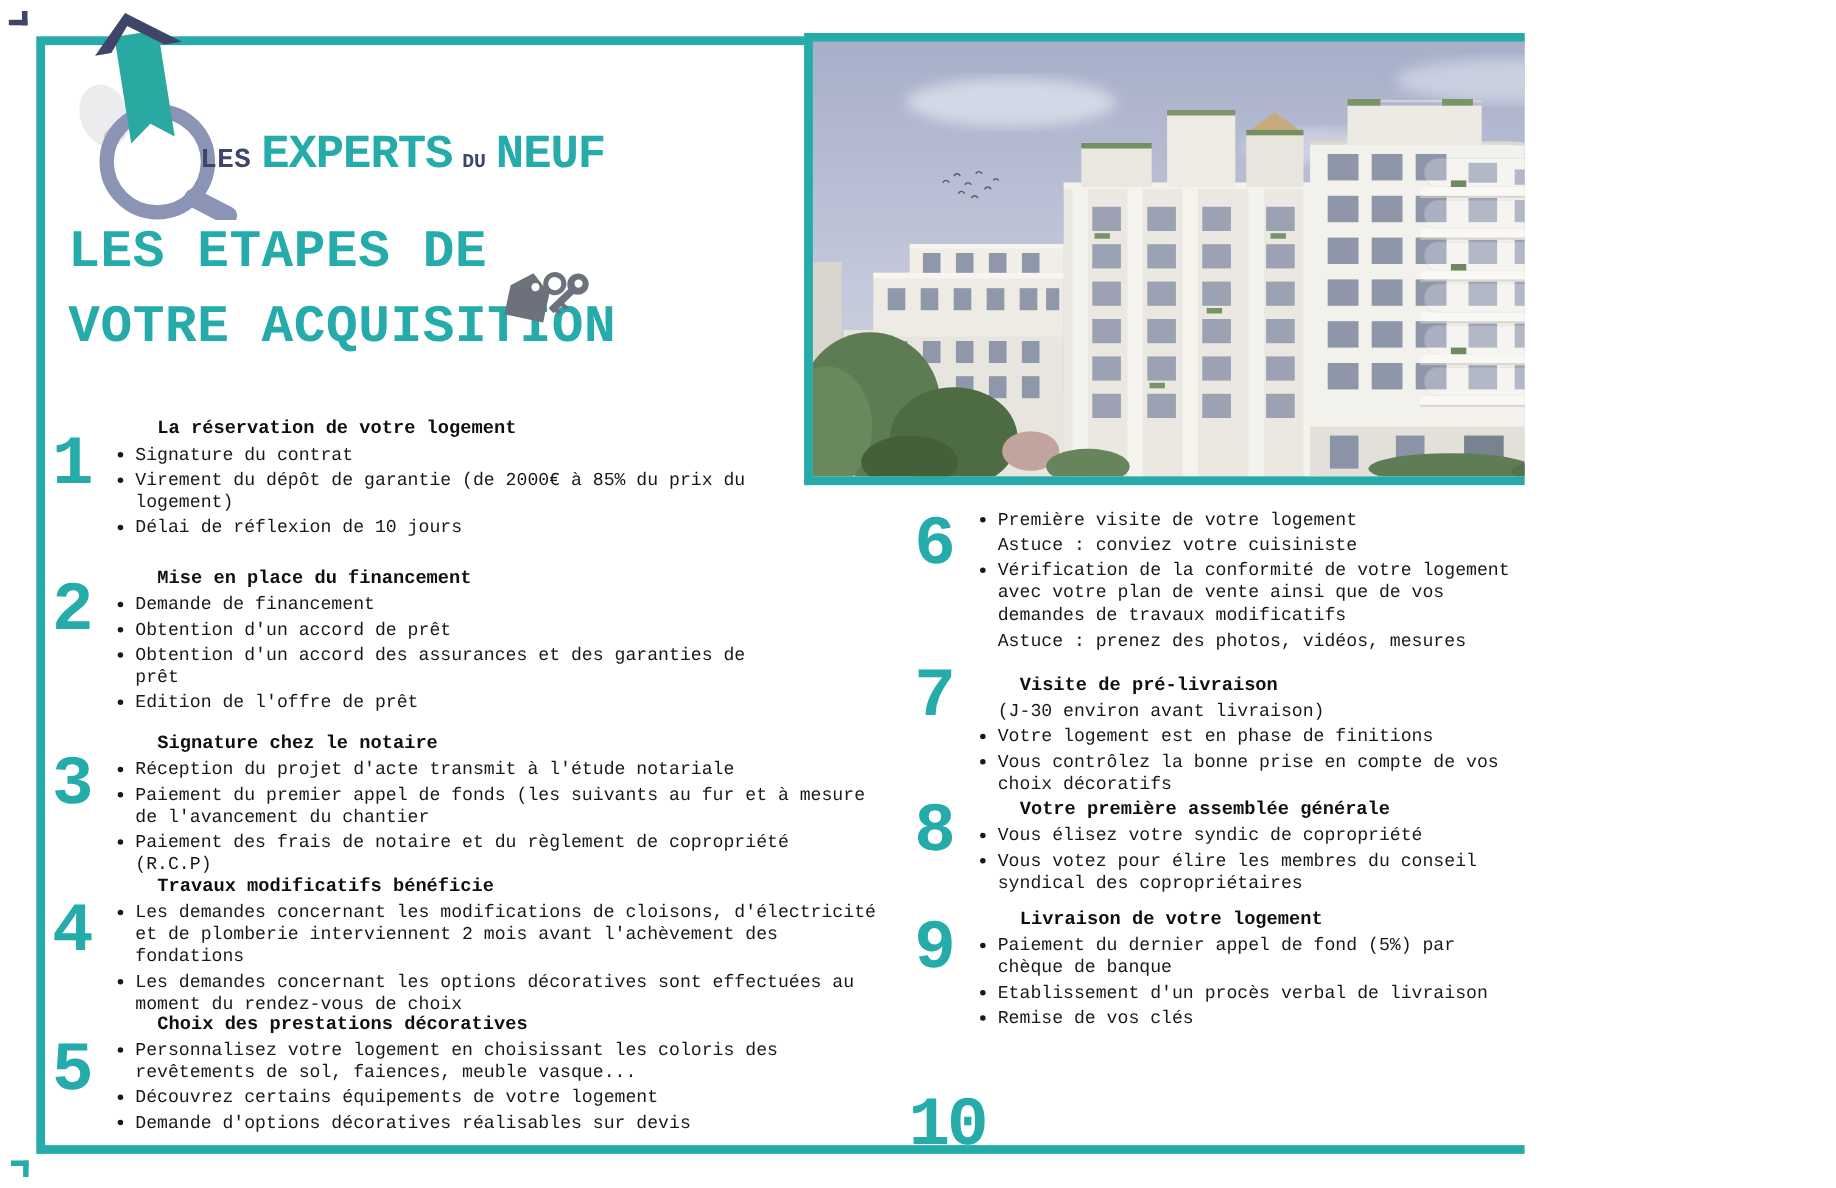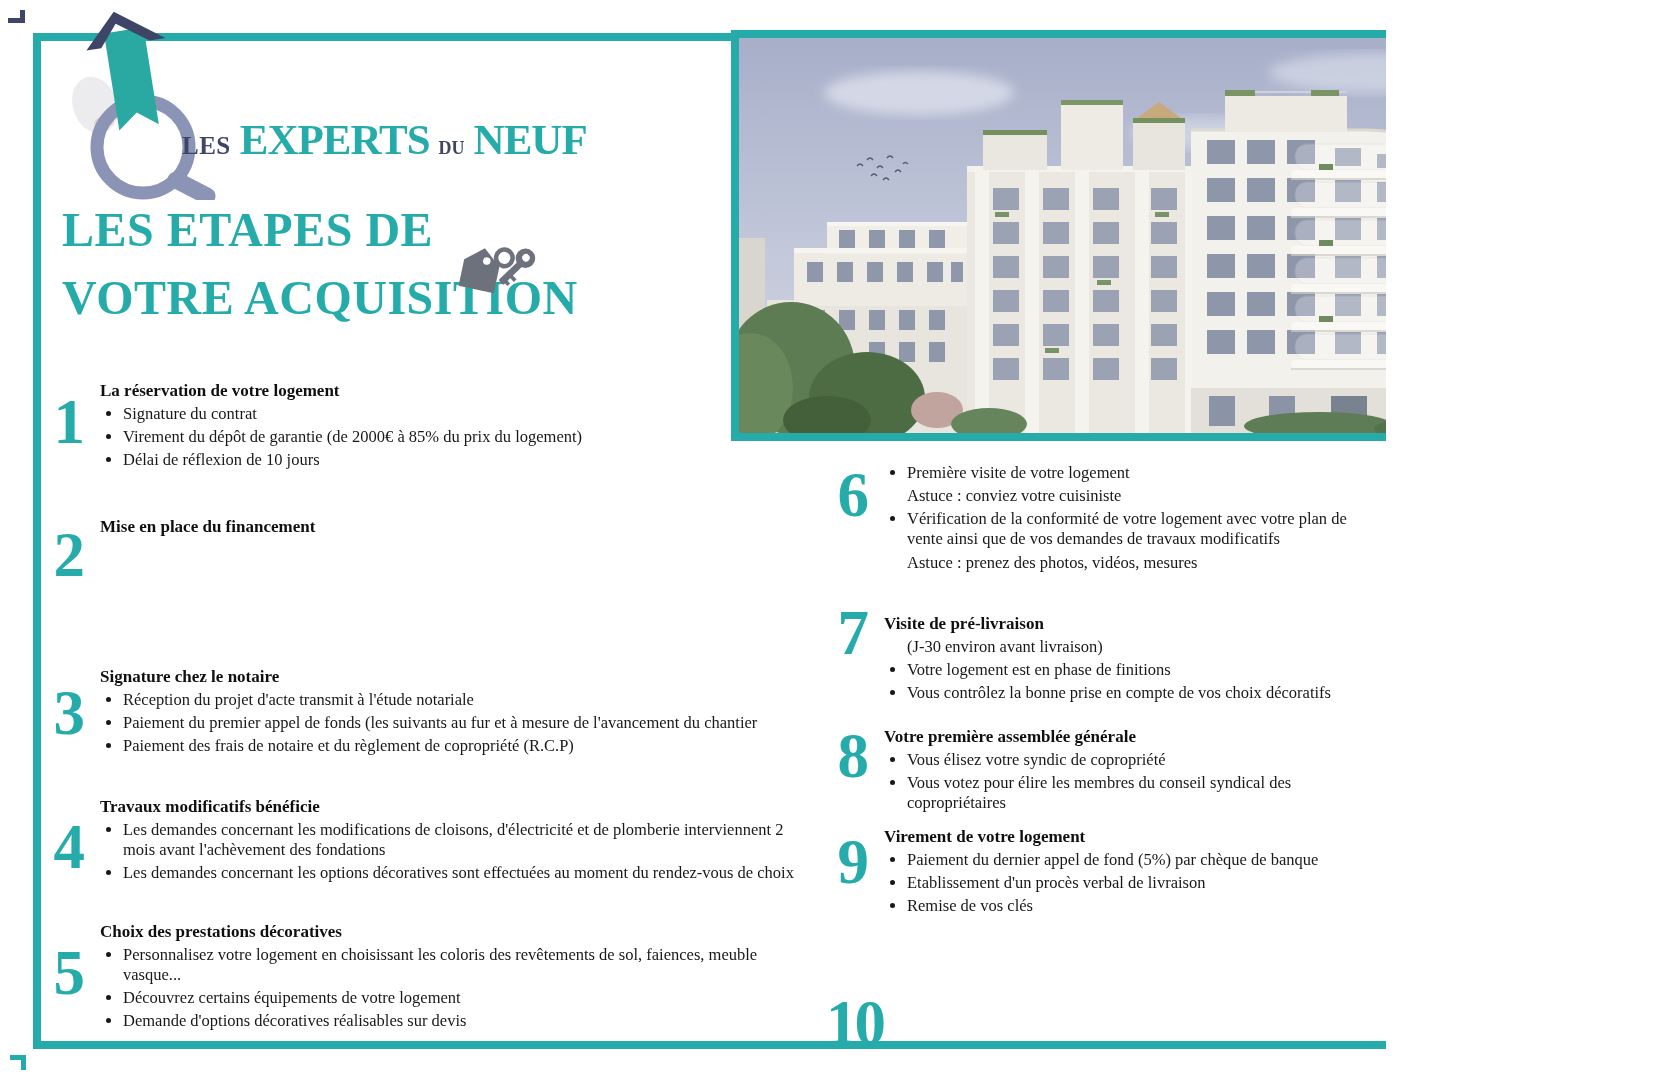--- a/index.html
+++ b/index.html
@@ -2,21 +2,21 @@
 <html style="--teal: #26abab; --navy: #3e4566; --ink: #181818; --gray: #6c717c; --lens: #8c94b6;"><head>
 <meta charset="utf-8">
 <style>
   :root{
     --teal:#26abab; --navy:#3e4566; --ink:#181818; --gray:#6c717c; --lens:#8c94b6;
   }
   *{margin:0;padding:0;box-sizing:border-box;}
   html,body{background:#ffffff;}
   .canvas{
     position:relative; width:1386px; height:1080px; background:#fff; overflow:hidden;
-    font-family:Liberation Serif, serif; color:var(--ink);
+    font-family:Liberation Mono, monospace; color:var(--ink);
   }
   
   .frame{
     position:absolute; left:33px; top:33px; width:1607px; height:1016px;
     border:8px solid var(--teal); z-index:1;
   }
   
   .mark{position:absolute; z-index:6;}
   .mark-tl{left:8px;   top:10px;    width:17px; height:13px; border-right:5px solid var(--navy); border-bottom:5px solid var(--navy);}
   .mark-tr{left:1643px;top:10px;    width:16px; height:14px; border-left:5px solid var(--teal);  border-bottom:5px solid var(--teal);}
@@ -45,21 +45,21 @@
   }
   .photo svg{display:block; width:100%; height:100%;}
 
   
   .step{position:absolute; display:flex; gap:16px; z-index:4;}
   .step-num{
     flex:0 0 auto; min-width:44px; text-align:right;
     font-size:63px; font-weight:700; line-height:1; letter-spacing:-1px; color:var(--teal);
   }
   .step-content{font-size:16.5px; line-height:1.22;}
-  .step-title{font-weight:700; font-size:17px; color:#0f0f0f; margin-bottom:2px;}
+  .step-title{font-weight:700; font-size:17px; color:#0f0f0f; margin-bottom:2px;margin-left:43px;}
   .step-list{list-style:disc; margin:2px 0 0 0; padding-left:23px;}
   .step-list li{margin:0 0 3px 0;}
   .step-list li.note{list-style:none;}
 
   .pos-1 {left:40px;  top:381px;} .pos-1 .step-content{max-width:625px;} .pos-1 .step-num{margin-top:10px;}
   .pos-2 {left:40px;  top:517px;} .pos-2 .step-content{max-width:625px;} .pos-2 .step-num{margin-top:7px;}
   .pos-3 {left:40px;  top:667px;} .pos-3 .step-content{max-width:690px;} .pos-3 .step-num{margin-top:15px;}
   .pos-4 {left:40px;  top:797px;} .pos-4 .step-content{max-width:700px;} .pos-4 .step-num{margin-top:19px;}
   .pos-5 {left:40px;  top:922px;} .pos-5 .step-content{max-width:680px;} .pos-5 .step-num{margin-top:20px;}
   .pos-6 {left:824px; top:461px;} .pos-6 .step-content{max-width:630px;} .pos-6 .step-num{margin-top:3px;}
@@ -384,20 +384,26 @@
             <li>Signature du contrat</li>
             <li>Virement du dépôt de garantie (de 2000€ à 85% du prix du logement)</li>
             <li>Délai de réflexion de 10 jours</li>
           </ul>
         </div>
       </div>
       <div class="step pos-2">
         <div class="step-num">2</div>
         <div class="step-content">
           <div class="step-title">Mise en place du financement</div>
+          <ul class="step-list">
+            <li>Demande de financement</li>
+            <li>Obtention d'un accord de prêt</li>
+            <li>Obtention d'un accord des assurances et des garanties de prêt</li>
+            <li>Edition de l'offre de prêt</li>
+          </ul>
         </div>
       </div>
       <div class="step pos-3">
         <div class="step-num">3</div>
         <div class="step-content">
           <div class="step-title">Signature chez le notaire</div>
           <ul class="step-list">
             <li>Réception du projet d'acte transmit à l'étude notariale</li>
             <li>Paiement du premier appel de fonds (les suivants au fur et à mesure de l'avancement du chantier</li>
             <li>Paiement des frais de notaire et du règlement de copropriété (R.C.P)</li>
@@ -453,21 +459,21 @@
           <div class="step-title">Votre première assemblée générale</div>
           <ul class="step-list">
             <li>Vous élisez votre syndic de copropriété</li>
             <li>Vous votez pour élire les membres du conseil syndical des copropriétaires</li>
           </ul>
         </div>
       </div>
       <div class="step pos-9">
         <div class="step-num">9</div>
         <div class="step-content">
-          <div class="step-title">Virement de votre logement</div>
+          <div class="step-title">Livraison de votre logement</div>
           <ul class="step-list">
             <li>Paiement du dernier appel de fond (5%) par chèque de banque</li>
             <li>Etablissement d'un procès verbal de livraison</li>
             <li>Remise de vos clés</li>
           </ul>
         </div>
       </div>
       <div class="step pos-10">
         <div class="step-num">10</div>
       </div>

